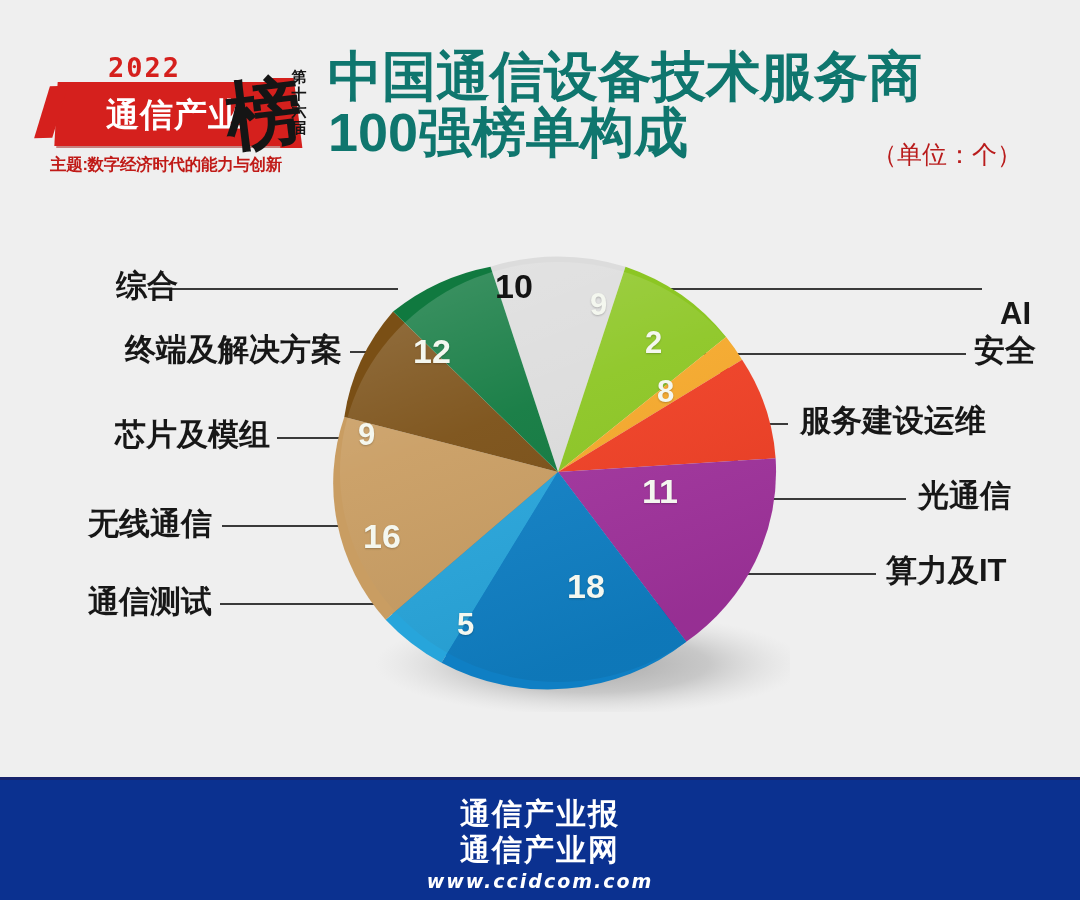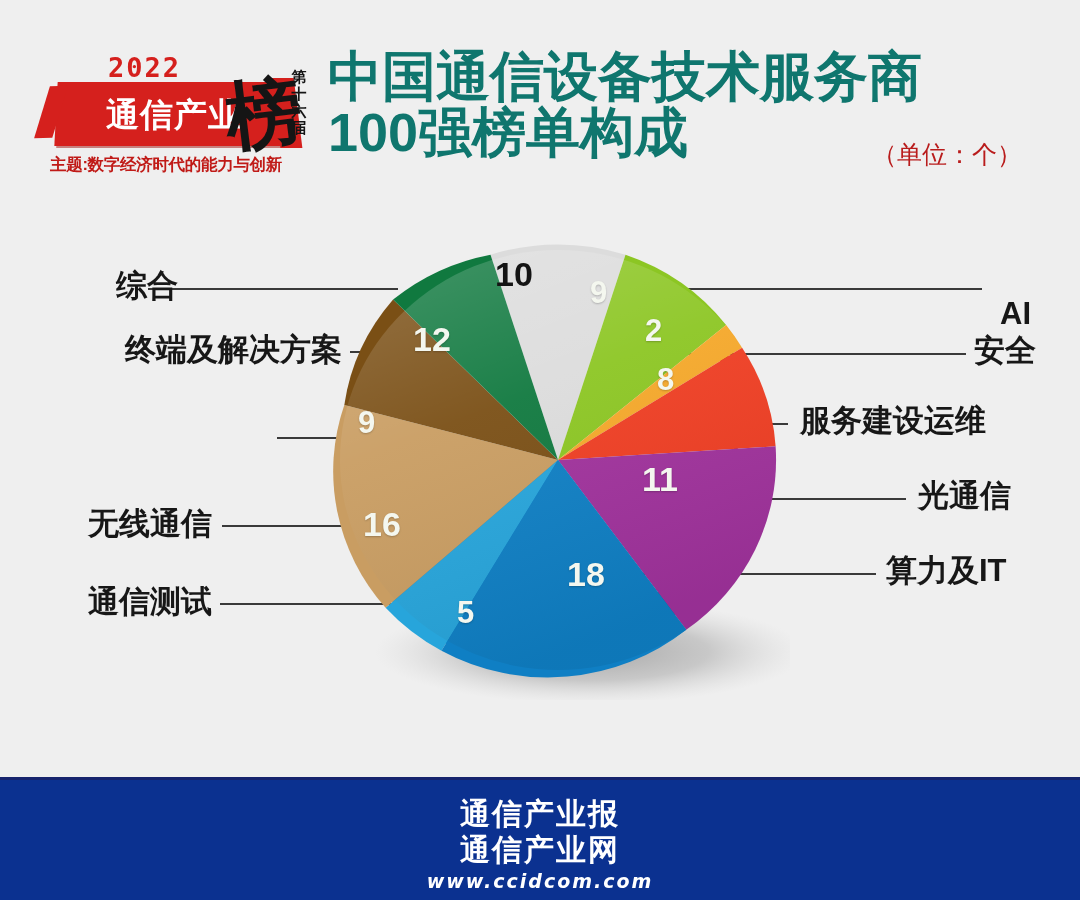--- a/index.html
+++ b/index.html
@@ -64,21 +64,21 @@
   #title .l2{display:block;}
   #unit{
     position:absolute;left:872px;top:138px;
     font-size:25px;color:#b91c1c;
     font-family:"DejaVu Serif","Liberation Serif",serif;
     white-space:nowrap;
   }
 
   
   #chart-area{position:absolute;left:0;top:215px;width:1080px;height:562px;}
-  #pie-wrap{position:absolute;left:290px;top:5px;width:500px;height:480px;}
+  #pie-wrap{position:absolute;left:290px;top:17px;width:500px;height:480px;}
   #pie-svg{position:absolute;left:0;top:0;}
 
   
   .val{
     position:absolute;font-size:34px;font-weight:bold;
     color:#f4f7ef;white-space:nowrap;
     text-shadow:0 1px 2px rgba(0,0,0,.22);
   }
   .val.dark{color:#141414;text-shadow:none;}
   .val.small{font-size:31px;}
@@ -211,20 +211,21 @@
       <div class="val" style="left:352px;top:240px;">11</div>
       <div class="val" style="left:277px;top:335px;">18</div>
       <div class="val small" style="left:167px;top:375px;">5</div>
       <div class="val" style="left:73px;top:285px;">16</div>
       <div class="val small" style="left:68px;top:185px;">9</div>
       <div class="val" style="left:123px;top:100px;">12</div>
     </div>
 
     <div class="lab l" style="left:0px;top:54px;width:140px;padding-left:38px;">综合</div>
     <div class="lab l" style="left:0px;top:118px;width:342px;">终端及解决方案</div>
+    <div class="lab l" style="left:0px;top:203px;width:270px;">芯片及模组</div>
     <div class="lab l" style="left:0px;top:292px;width:212px;">无线通信</div>
     <div class="lab l" style="left:0px;top:370px;width:212px;">通信测试</div>
 
     <div class="lab r" style="left:1000px;top:54px;margin-top:28px;">AI</div>
     <div class="lab r" style="left:974px;top:119px;">安全</div>
     <div class="lab r" style="left:800px;top:189px;">服务建设运维</div>
     <div class="lab r" style="left:918px;top:264px;">光通信</div>
     <div class="lab r" style="left:886px;top:339px;">算力及IT</div>
   </div>
 

